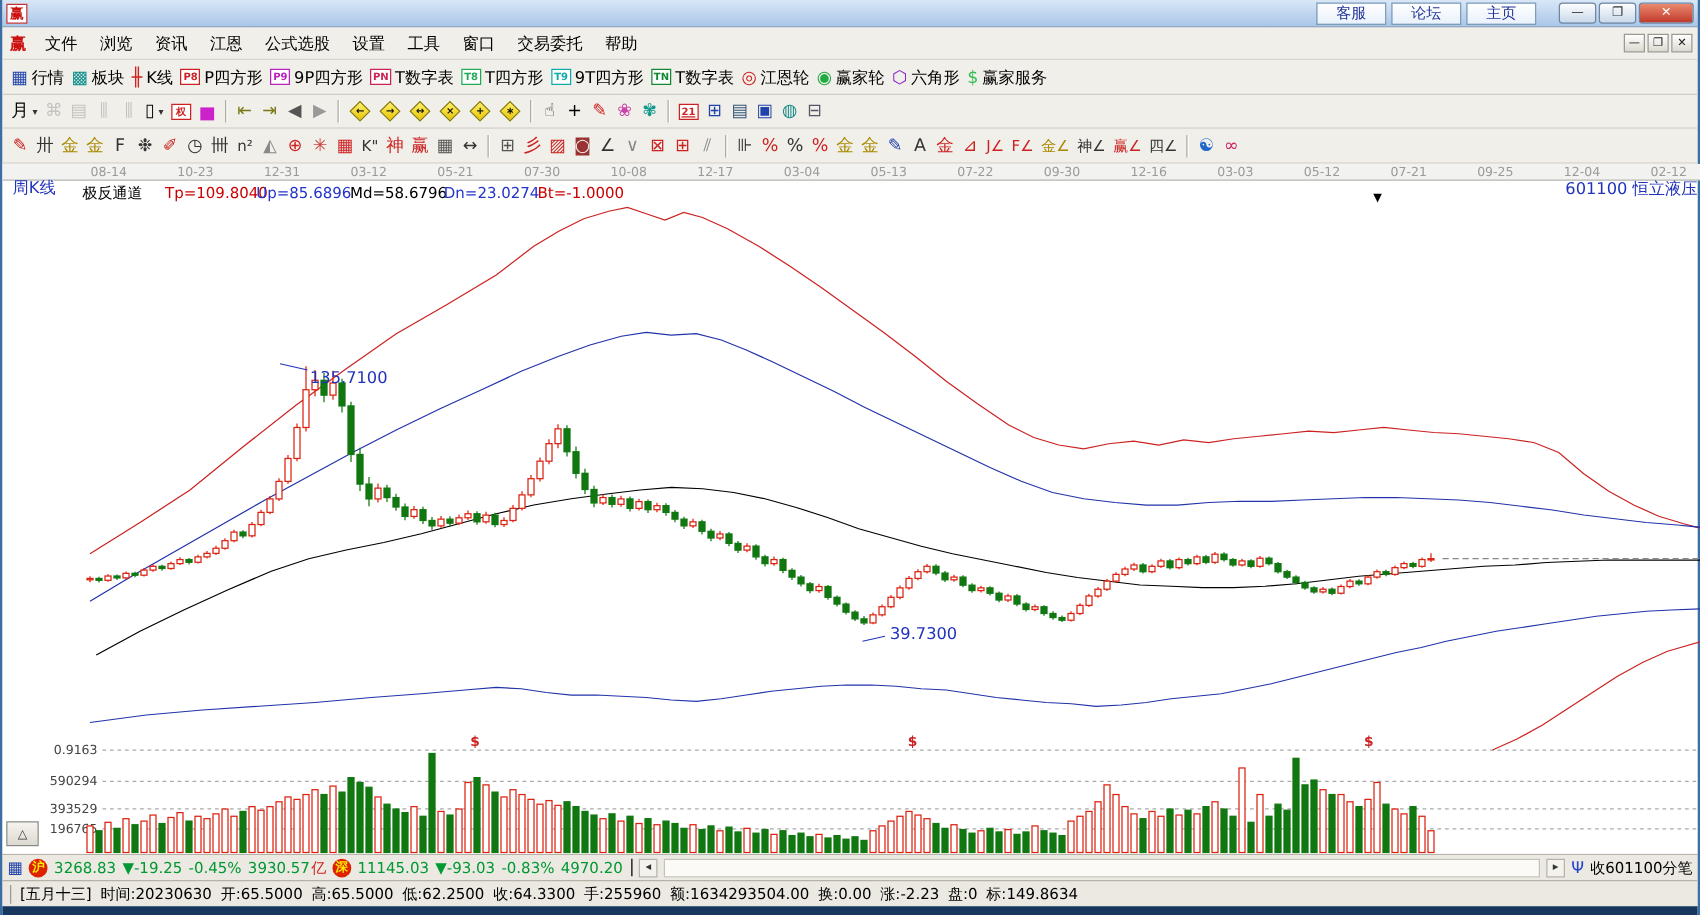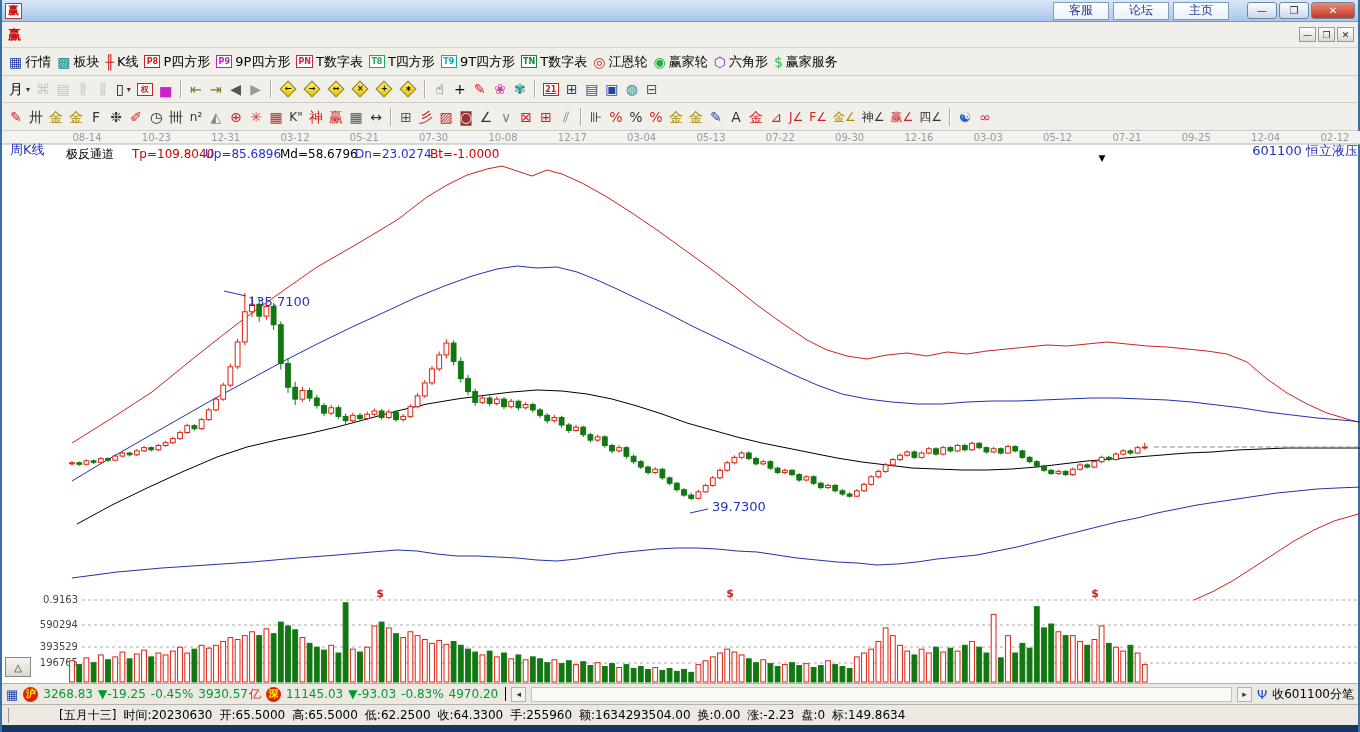--- a/index.html
+++ b/index.html
@@ -73,20 +73,32 @@
     <span class="tb-link">主页</span>
     <span class="win-ctl">
       <span class="wbtn">—</span>
       <span class="wbtn">❐</span>
       <span class="wbtn close">✕</span>
     </span>
   </div>
 
   <div class="menubar">
     <span class="menu-logo">赢</span>
+    <span id="menu-items" style="display:flex;">
+        <span class="menu-item">文件</span>
+        <span class="menu-item">浏览</span>
+        <span class="menu-item">资讯</span>
+        <span class="menu-item">江恩</span>
+        <span class="menu-item">公式选股</span>
+        <span class="menu-item">设置</span>
+        <span class="menu-item">工具</span>
+        <span class="menu-item">窗口</span>
+        <span class="menu-item">交易委托</span>
+        <span class="menu-item">帮助</span>
+      </span>
     <span class="menu-ctl">
       <span class="mbtn">—</span>
       <span class="mbtn">❐</span>
       <span class="mbtn">✕</span>
     </span>
   </div>
 
   <div class="toolbar" id="toolbar1">
       <span class="ti">
         <span class="gly" style="color: rgb(34, 68, 170);">▦</span>
@@ -927,21 +939,21 @@
     <span class="cursor"></span>
     <span class="sb-btn">◂</span>
     <div class="sb-track"></div>
     <span class="sb-btn">▸</span>
     <span class="ant">Ψ</span>
     <a href="#" class="tick-link">收601100分笔</a>
   </div>
 
   <div class="infobar">
     <span class="ld"></span>
-    <span id="status-fields" style="display:flex;gap:7px;margin-left:43px;">
+    <span id="status-fields" style="display:flex;gap:7px;">
         <span>[五月十三]</span>
         <span>时间:20230630</span>
         <span>开:65.5000</span>
         <span>高:65.5000</span>
         <span>低:62.2500</span>
         <span>收:64.3300</span>
         <span>手:255960</span>
         <span>额:1634293504.00</span>
         <span>换:0.00</span>
         <span>涨:-2.23</span>

